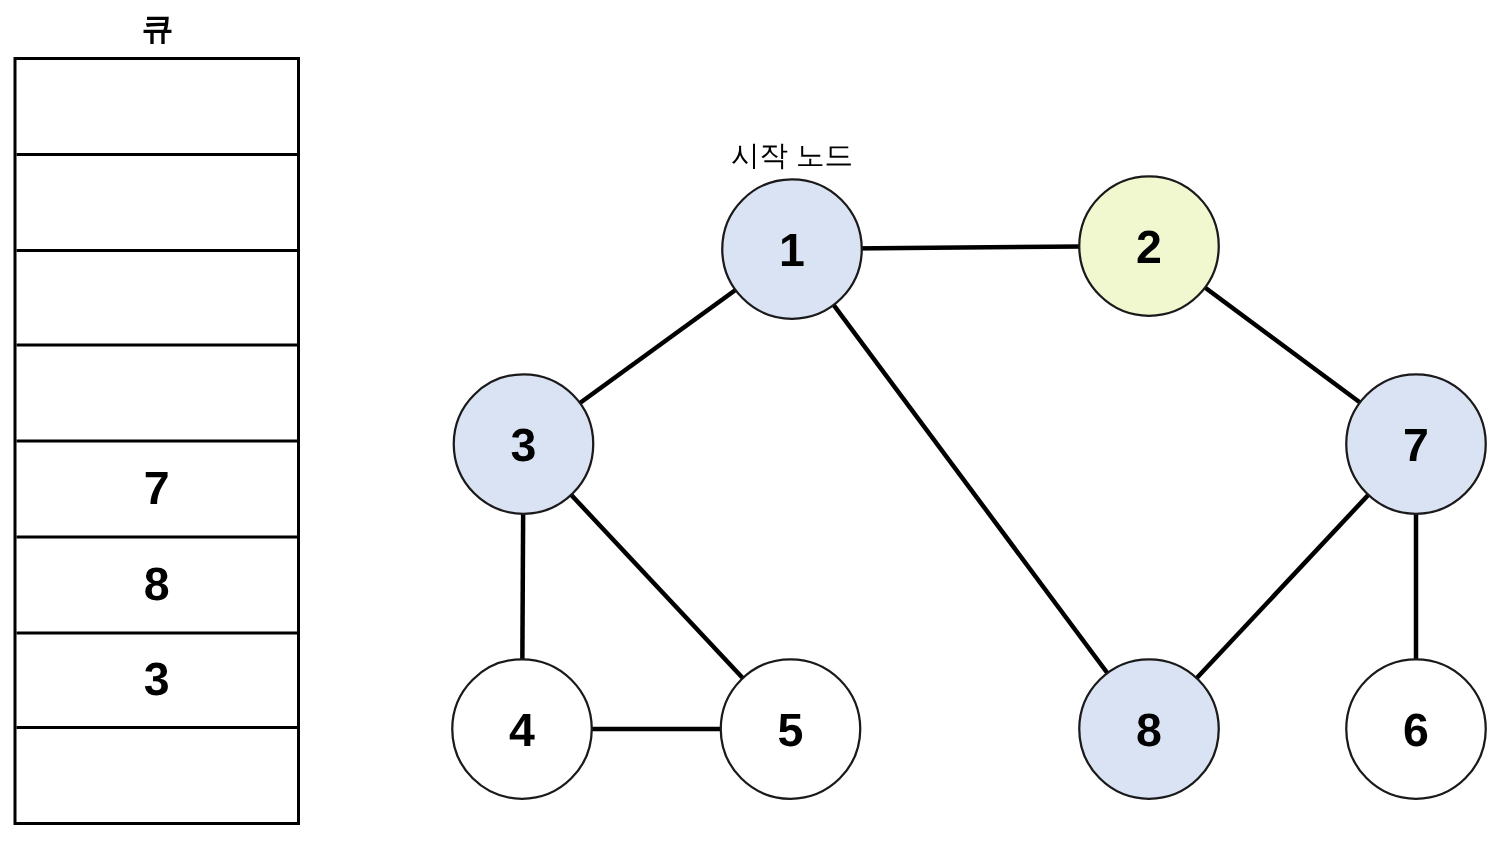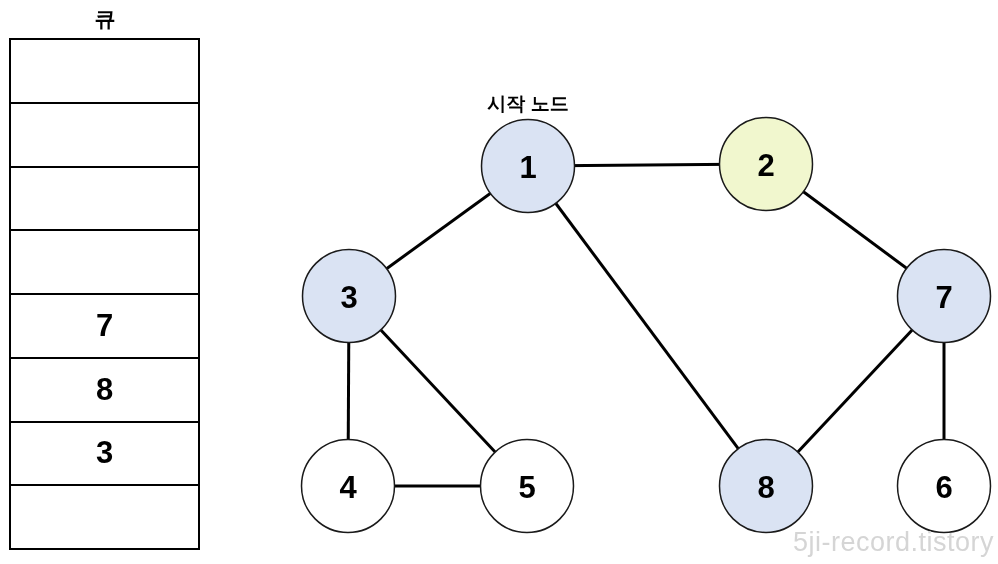--- a/index.html
+++ b/index.html
@@ -58,21 +58,21 @@
     position: absolute;
     left: 0;
     top: 0;
   }
   .start-label {
     position: absolute;
     left: 528px;
     top: 91px;
     transform: translateX(-50%);
     font-size: 19px;
-    font-weight: bold;
+    font-weight: normal;
     color: #000000;
     white-space: nowrap;
   }
 
   
   .watermark {
     position: absolute;
     right: 4px;
     bottom: 6px;
     font-size: 27px;
@@ -123,15 +123,14 @@
       <circle cx="527" cy="486" r="46.5" fill="#ffffff" stroke="#1a1a1a" stroke-width="1.5"></circle>
       <text x="527" y="486" text-anchor="middle" dominant-baseline="central" dy="1" fill="#000000" font-family="&quot;Liberation Sans&quot;, &quot;DejaVu Sans&quot;, sans-serif" font-size="31" font-weight="bold">5</text>
       <circle cx="766" cy="486" r="46.5" fill="#dae3f3" stroke="#1a1a1a" stroke-width="1.5"></circle>
       <text x="766" y="486" text-anchor="middle" dominant-baseline="central" dy="1" fill="#000000" font-family="&quot;Liberation Sans&quot;, &quot;DejaVu Sans&quot;, sans-serif" font-size="31" font-weight="bold">8</text>
       <circle cx="944" cy="486" r="46.5" fill="#ffffff" stroke="#1a1a1a" stroke-width="1.5"></circle>
       <text x="944" y="486" text-anchor="middle" dominant-baseline="central" dy="1" fill="#000000" font-family="&quot;Liberation Sans&quot;, &quot;DejaVu Sans&quot;, sans-serif" font-size="31" font-weight="bold">6</text>
     </svg>
 
   <div class="start-label">시작 노드</div>
 
-  <div class="watermark">5ji-record.tistory</div>
 
 </div>
 
 </body></html>

